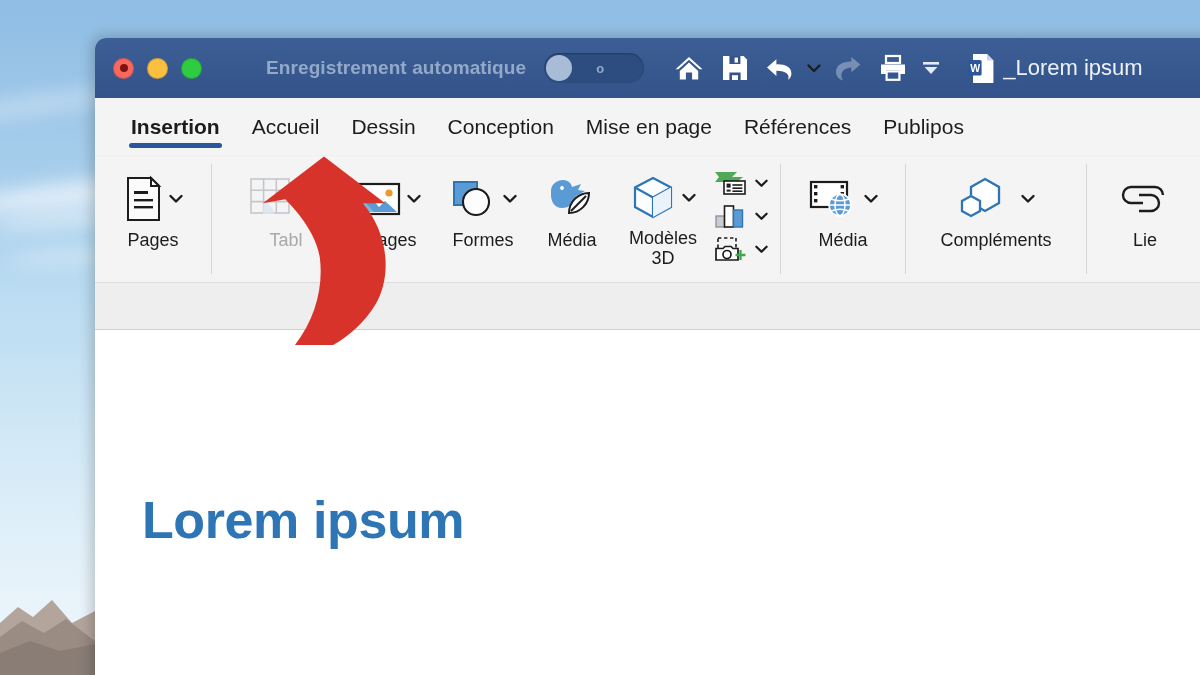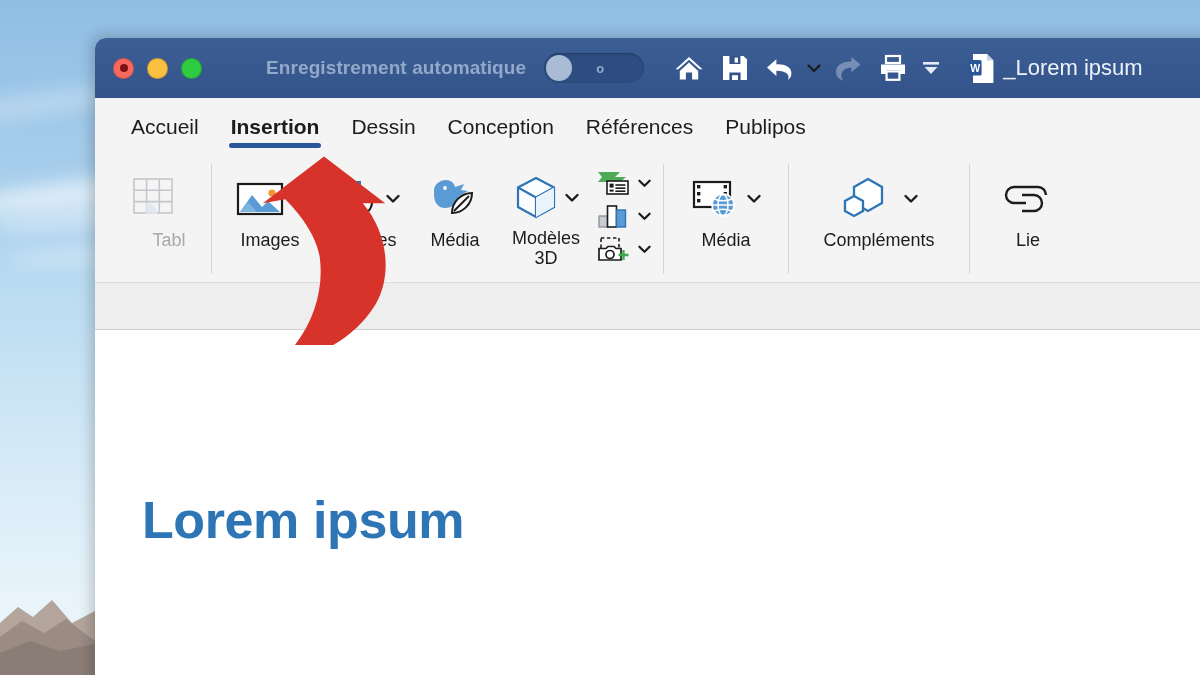--- a/index.html
+++ b/index.html
@@ -295,30 +295,48 @@
         <path d="M5 1 H19 L25.4 7.4 V30 H5 Z" fill="#fff"></path>
         <path d="M19 1 L25.4 7.4 H19 Z" fill="#c8d4e6"></path>
         <rect x="0.6" y="7" width="13" height="15.6" rx="1.6" fill="#2b579a"></rect>
         <text x="7.1" y="18.6" font-family="Liberation Sans, sans-serif" font-size="10.5" fill="#fff" text-anchor="middle" font-weight="bold">W</text>
       </svg>
       <span>_Lorem ipsum</span>
     </div>
   </div>
 
   <div id="tabbar">
+    <div class="tab active">Insertion</div>
     <div class="tab">Accueil</div>
-    <div class="tab active">Insertion</div>
     <div class="tab">Dessin</div>
     <div class="tab">Conception</div>
+    <div class="tab">Mise en page</div>
     <div class="tab">Références</div>
     <div class="tab">Publipos</div>
   </div>
 
   <div id="ribbon">
 
+    <div class="group">
+      <div class="cmd">
+        <div class="cmd-iconrow">
+          <svg width="44" height="50" viewBox="0 0 44 50">
+            <path d="M7 4 H30 L38 12 V46 H7 Z" fill="#fbfbfb" stroke="#1c1c1c" stroke-width="2"></path>
+            <path d="M30 4 L38 12 H30 Z" fill="#fff" stroke="#1c1c1c" stroke-width="2"></path>
+            <rect x="13" y="17" width="14" height="3" fill="#1c1c1c"></rect>
+            <rect x="13" y="25" width="19" height="2.4" fill="#1c1c1c"></rect>
+            <rect x="13" y="32" width="19" height="2.4" fill="#1c1c1c"></rect>
+          </svg>
+          <svg width="18" height="14" viewBox="0 0 18 14">
+            <path class="chev" d="M3.5 4 L9 9.5 L14.5 4"></path>
+          </svg>
+        </div>
+        <div class="cmd-label">Pages</div>
+      </div>
+    </div>
 
     <div class="group">
       <div class="cmd disabled">
         <div class="cmd-iconrow">
           <svg width="50" height="52" viewBox="0 0 50 52">
             <g stroke="#8a9099" stroke-width="1.6" fill="none">
               <rect x="6" y="6" width="38" height="34"></rect>
               <line x1="6" y1="17.3" x2="44" y2="17.3"></line>
               <line x1="6" y1="28.6" x2="44" y2="28.6"></line>
               <line x1="18.6" y1="6" x2="18.6" y2="40"></line>

